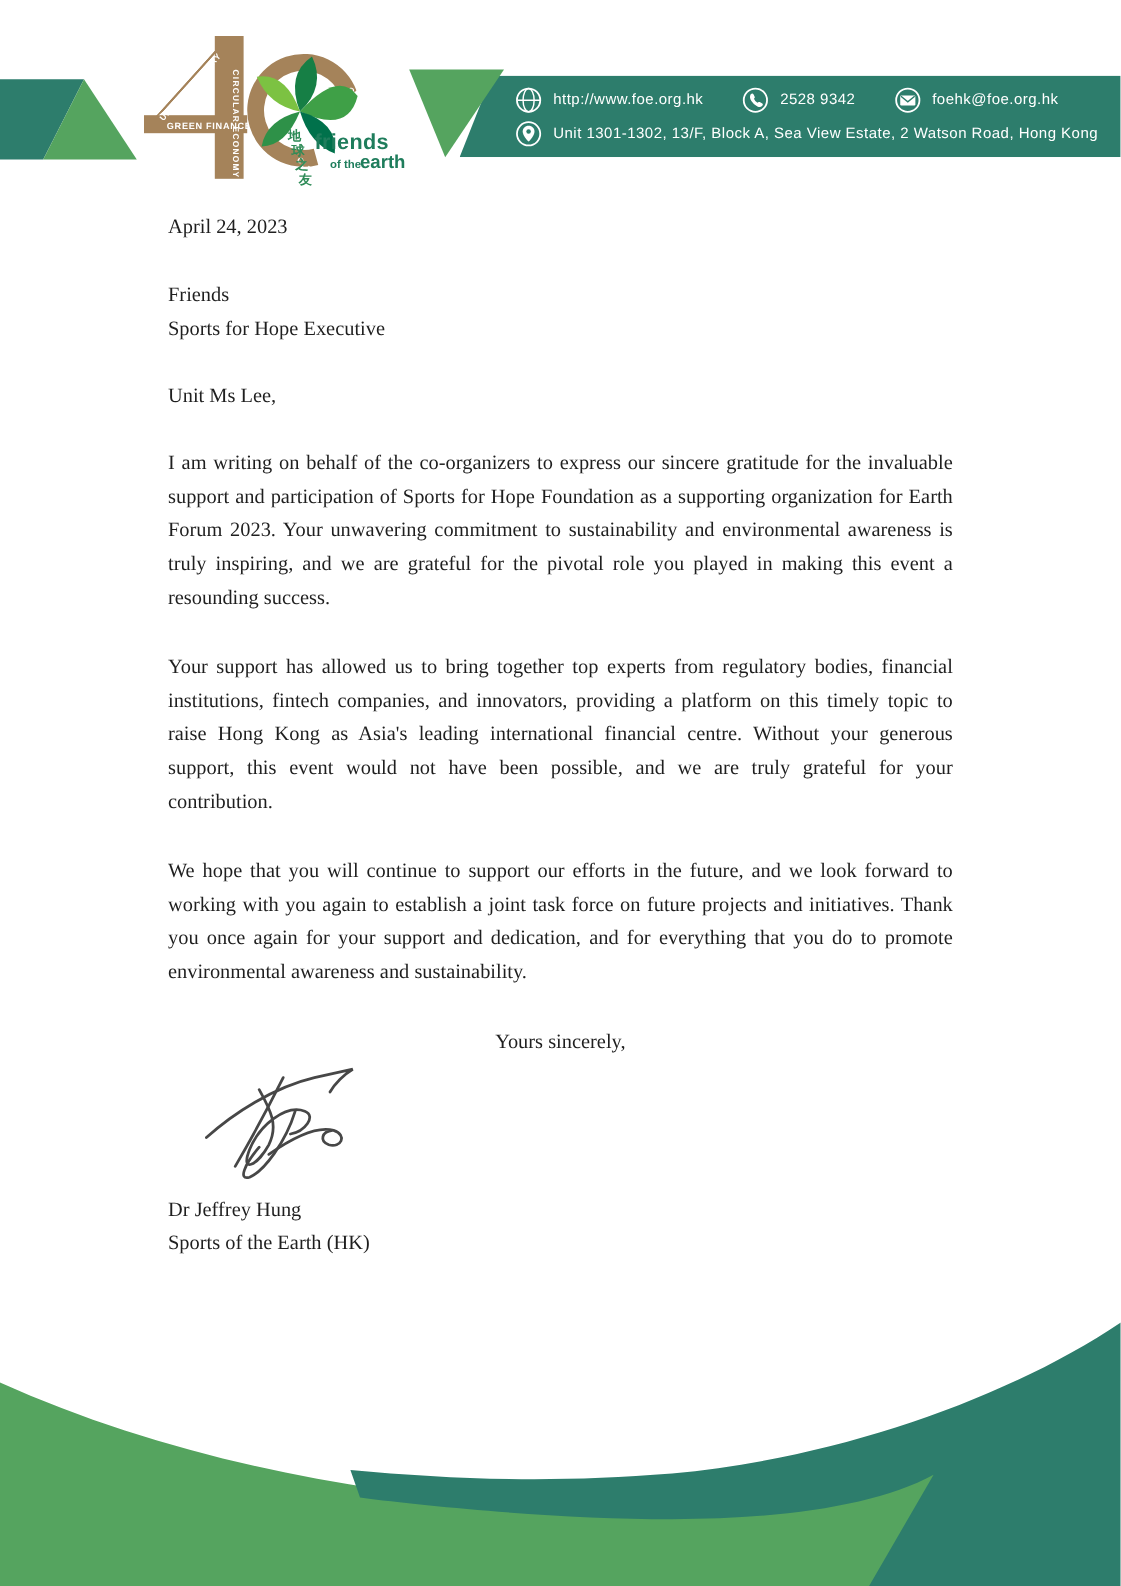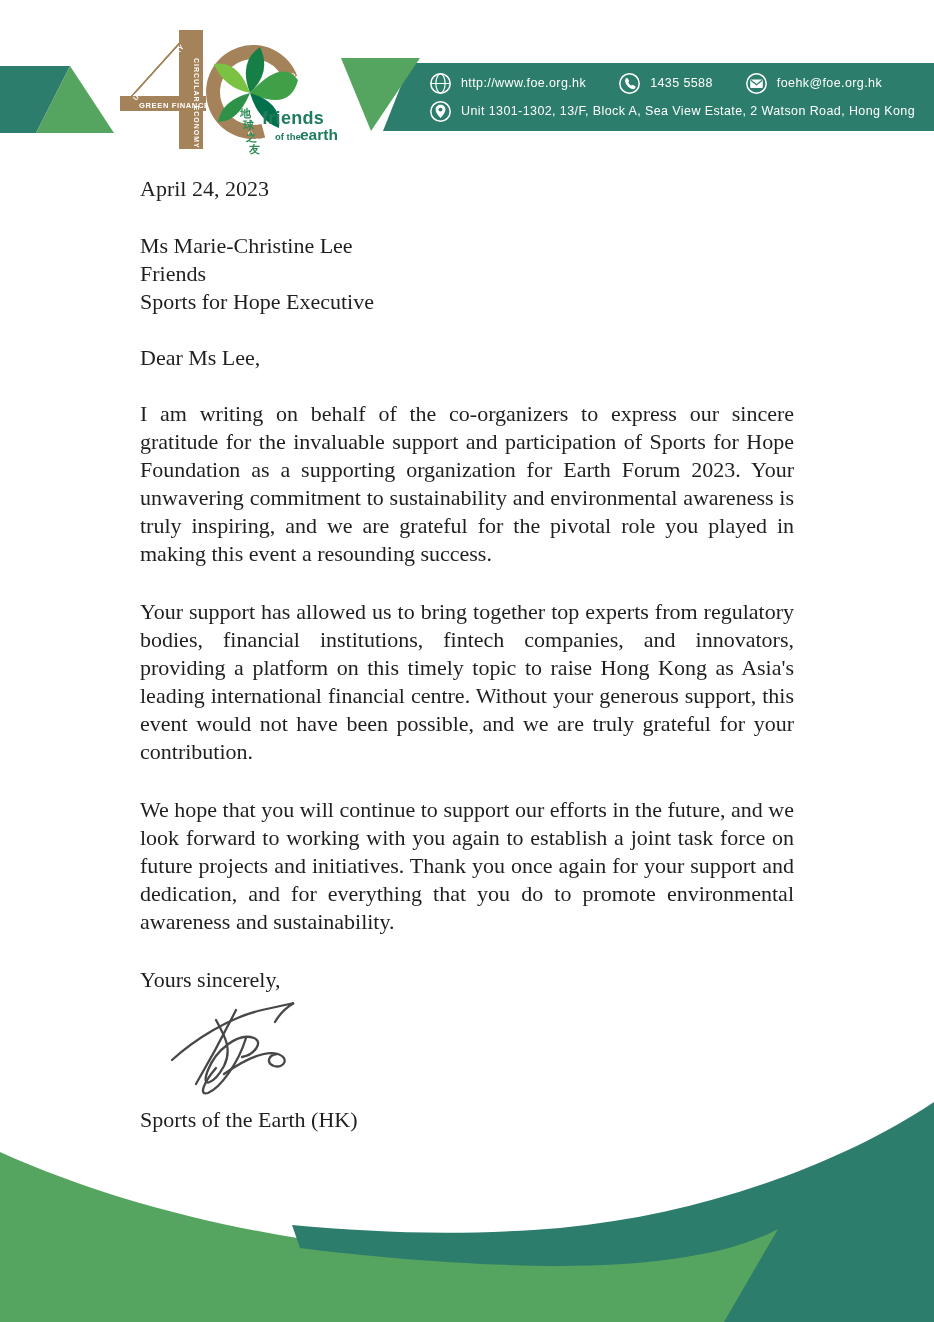--- a/index.html
+++ b/index.html
@@ -31,26 +31,26 @@
     color: #ffffff;
   }
   .bar-row { display: flex; align-items: flex-start; gap: 32px; }
   .bar-item { display: flex; align-items: center; gap: 9px; }
   .bar-item span { font-size: 12.5px; letter-spacing: 0.4px; white-space: nowrap; }
   .bar-icon { width: 23px; height: 23px; flex: 0 0 auto; }
 
   
   .letter {
     position: absolute; left: 140px; top: 175px; width: 654px;
-    font-size: 22px; line-height: 28px;
+    font-size: 17px; line-height: 28px;
     z-index: 1;
   }
   .blk { margin-bottom: 28px; }
   .letter p.body-par { text-align: justify; margin-bottom: 30px; }
-  .closing { margin-bottom: 4px; }
+  .closing { margin-bottom: 4px; text-align: center; }
   .signature-wrap { margin: 0 0 10px 26px; height: 98px; }
   .sig-svg { width: 152px; height: 98px; }
 
   
   .footer-svg {
     position: absolute; left: 0; bottom: 0;
     width: 934px; height: 230px;
     z-index: 0; pointer-events: none;
   }
 
@@ -133,21 +133,21 @@
         <ellipse cx="11.5" cy="11.5" rx="4.6" ry="9.7" fill="none" stroke="#fff" stroke-width="1.2"></ellipse>
         <line x1="2" y1="11.5" x2="21" y2="11.5" stroke="#fff" stroke-width="1.2"></line>
       </svg>
       <span>http://www.foe.org.hk</span>
     </div>
     <div class="bar-item">
       <svg class="bar-icon" viewBox="0 0 23 23">
         <circle cx="11.5" cy="11.5" r="9.7" fill="none" stroke="#fff" stroke-width="1.5"></circle>
         <path d="M7.6,6.6 q1.6,-1.4 2.4,0.2 l0.9,1.8 q0.5,1 -0.6,1.7 q0.8,2.2 2.9,3.3 q0.9,-1 1.9,-0.5 l1.8,1 q1.6,0.9 0.1,2.3 q-1.4,1.3 -3.8,0.3 q-3.3,-1.5 -5.2,-4.7 q-1.8,-3.2 -0.4,-5.4 z" fill="#fff"></path>
       </svg>
-      <span>1435 5588</span>
+      <span>2528 9342</span>
     </div>
     <div class="bar-item">
       <svg class="bar-icon" viewBox="0 0 23 23">
         <circle cx="11.5" cy="11.5" r="9.7" fill="none" stroke="#fff" stroke-width="1.5"></circle>
         <rect x="5.2" y="7.6" width="12.6" height="8.3" rx="1" fill="#fff"></rect>
         <path d="M5.8,8.2 L11.5,12.8 L17.2,8.2" fill="none" stroke="#2D7D6C" stroke-width="1.2"></path>
       </svg>
       <span>foehk@foe.org.hk</span>
     </div>
   </div>
@@ -160,46 +160,46 @@
       </svg>
       <span>Unit 1301-1302, 13/F, Block A, Sea View Estate, 2 Watson Road, Hong Kong</span>
     </div>
   </div>
 </div>
 
 <div class="letter">
   <div class="blk" style="margin-bottom:29px">April 24, 2023</div>
 
   <div class="blk">
-    <div>Ms Marie-Christine Lee</div>
     <div>Friends</div>
     <div>Sports for Hope Executive</div>
   </div>
 
-  <div class="blk">Dear Ms Lee,</div>
+  <div class="blk">Unit Ms Lee,</div>
 
   <p class="body-par">I am writing on behalf of the co-organizers to express our sincere gratitude for the invaluable support and participation of Sports for Hope Foundation as a supporting organization for Earth Forum 2023. Your unwavering commitment to sustainability and environmental awareness is truly inspiring, and we are grateful for the pivotal role you played in making this event a resounding success.</p>
   <p class="body-par">Your support has allowed us to bring together top experts from regulatory bodies, financial institutions, fintech companies, and innovators, providing a platform on this timely topic to raise Hong Kong as Asia's leading international financial centre. Without your generous support, this event would not have been possible, and we are truly grateful for your contribution.</p>
   <p class="body-par">We hope that you will continue to support our efforts in the future, and we look forward to working with you again to establish a joint task force on future projects and initiatives. Thank you once again for your support and dedication, and for everything that you do to promote environmental awareness and sustainability.</p>
 
   <div class="closing">Yours sincerely,</div>
 
   <div class="signature-wrap">
     <svg class="sig-svg" viewBox="0 0 152 98">
       <g fill="none" stroke="#2e2e2e" stroke-width="2.3" stroke-linecap="round" opacity="0.88">
         <path d="M6,62 C28,42 62,20 96,12 L128,5 C121,9 113,17 109,24"></path>
         <path d="M70,12 C58,36 44,62 30,86"></path>
         <path d="M50,22 C60,40 66,52 58,68 C48,86 34,92 42,72 C50,52 72,34 88,40 C98,44 88,57 76,59"></path>
         <path d="M80,40 C72,66 54,90 42,95 C32,98 38,84 50,70"></path>
         <path d="M58,76 C78,62 98,52 112,56 C124,60 118,71 108,68 C100,65 102,57 111,56"></path>
       </g>
     </svg>
   </div>
 
   <div>
+    <div>Dr Jeffrey Hung</div>
     <div>Sports of the Earth (HK)</div>
   </div>
 </div>
 
 <svg class="footer-svg" viewBox="0 1092 934 230" preserveAspectRatio="none">
 
   <path d="M0,1152 C140,1215 300,1246 460,1256 C560,1262 660,1258 730,1240 C755,1232 770,1225 782,1212 L810,1212 L810,1322 L0,1322 Z" fill="#55A45F"></path>
 
   <path d="M292,1225 C380,1233 460,1236 560,1228 C700,1215 840,1165 934,1102 L934,1322 L724,1322 L778,1229 C730,1255 650,1266 560,1266 C470,1266 360,1256 300,1248 Z" fill="#2D7D6C"></path>
 </svg>

